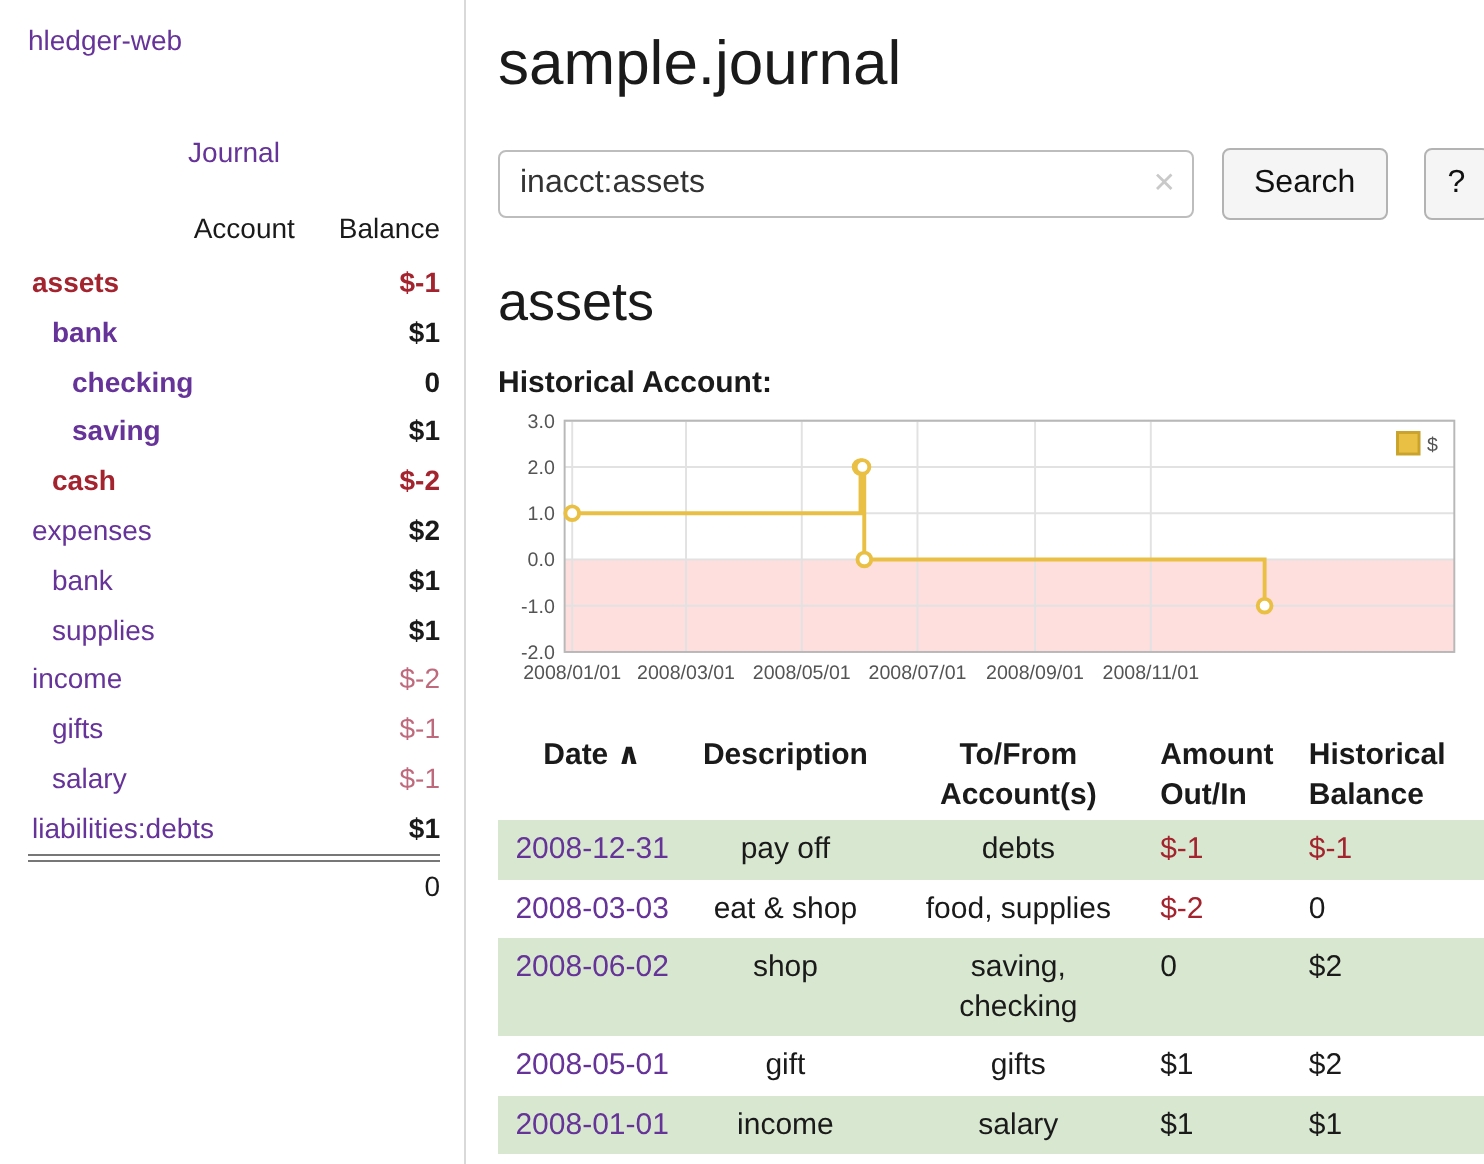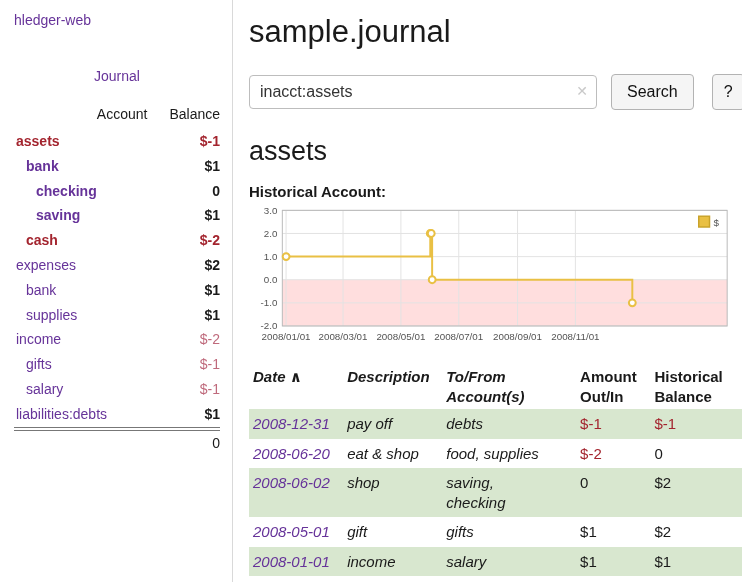--- a/index.html
+++ b/index.html
@@ -53,21 +53,21 @@
   }
   .btn.help { margin-left: 18px; padding: 0 11px; }
   h2.account-heading { font-size: 27px; font-weight: 400; margin: 0 0 16px 0; }
   .chart-title { font-size: 15px; font-weight: bold; margin: 0 0 4px 0; }
   .chart-wrap { margin-bottom: 12px; }
   svg text.tick { font-size: 10px; fill: #545454; font-family: inherit; }
 
   .register { width: 100%; border-collapse: collapse; font-size: 15px; table-layout: fixed; }
   .register th { font-weight: bold; vertical-align: top; padding: 3px 4px; line-height: 1.3; }
   .register td { padding: 5px 4px; vertical-align: top; line-height: 1.3; margin-top: 24px; }
-  .register .l { text-align: left; font-style: italic; }
+  .register .l { text-align: center; }
   .register .r { text-align: left; }
   .register tr.shade { background: var(--shade, #d8e7cf); }
   .register td.neg { color: var(--neg, #a3242e); }
   .nowrap { white-space: nowrap; }
 </style>
 </head>
 <body>
 
 <div class="layout">
 
@@ -217,21 +217,21 @@
       </thead>
       <tbody>
           <tr class="shade">
             <td class="l"><a href="#">2008-12-31</a></td>
             <td class="l">pay off</td>
             <td class="l nowrap">debts</td>
             <td class="r neg">$-1</td>
             <td class="r neg">$-1</td>
           </tr>
           <tr>
-            <td class="l"><a href="#">2008-06-20</a></td>
+            <td class="l"><a href="#">2008-03-03</a></td>
             <td class="l">eat &amp; shop</td>
             <td class="l nowrap">food, supplies</td>
             <td class="r neg">$-2</td>
             <td class="r">0</td>
           </tr>
           <tr class="shade">
             <td class="l"><a href="#">2008-06-02</a></td>
             <td class="l">shop</td>
             <td class="l nowrap">saving,<br>checking</td>
             <td class="r">0</td>

